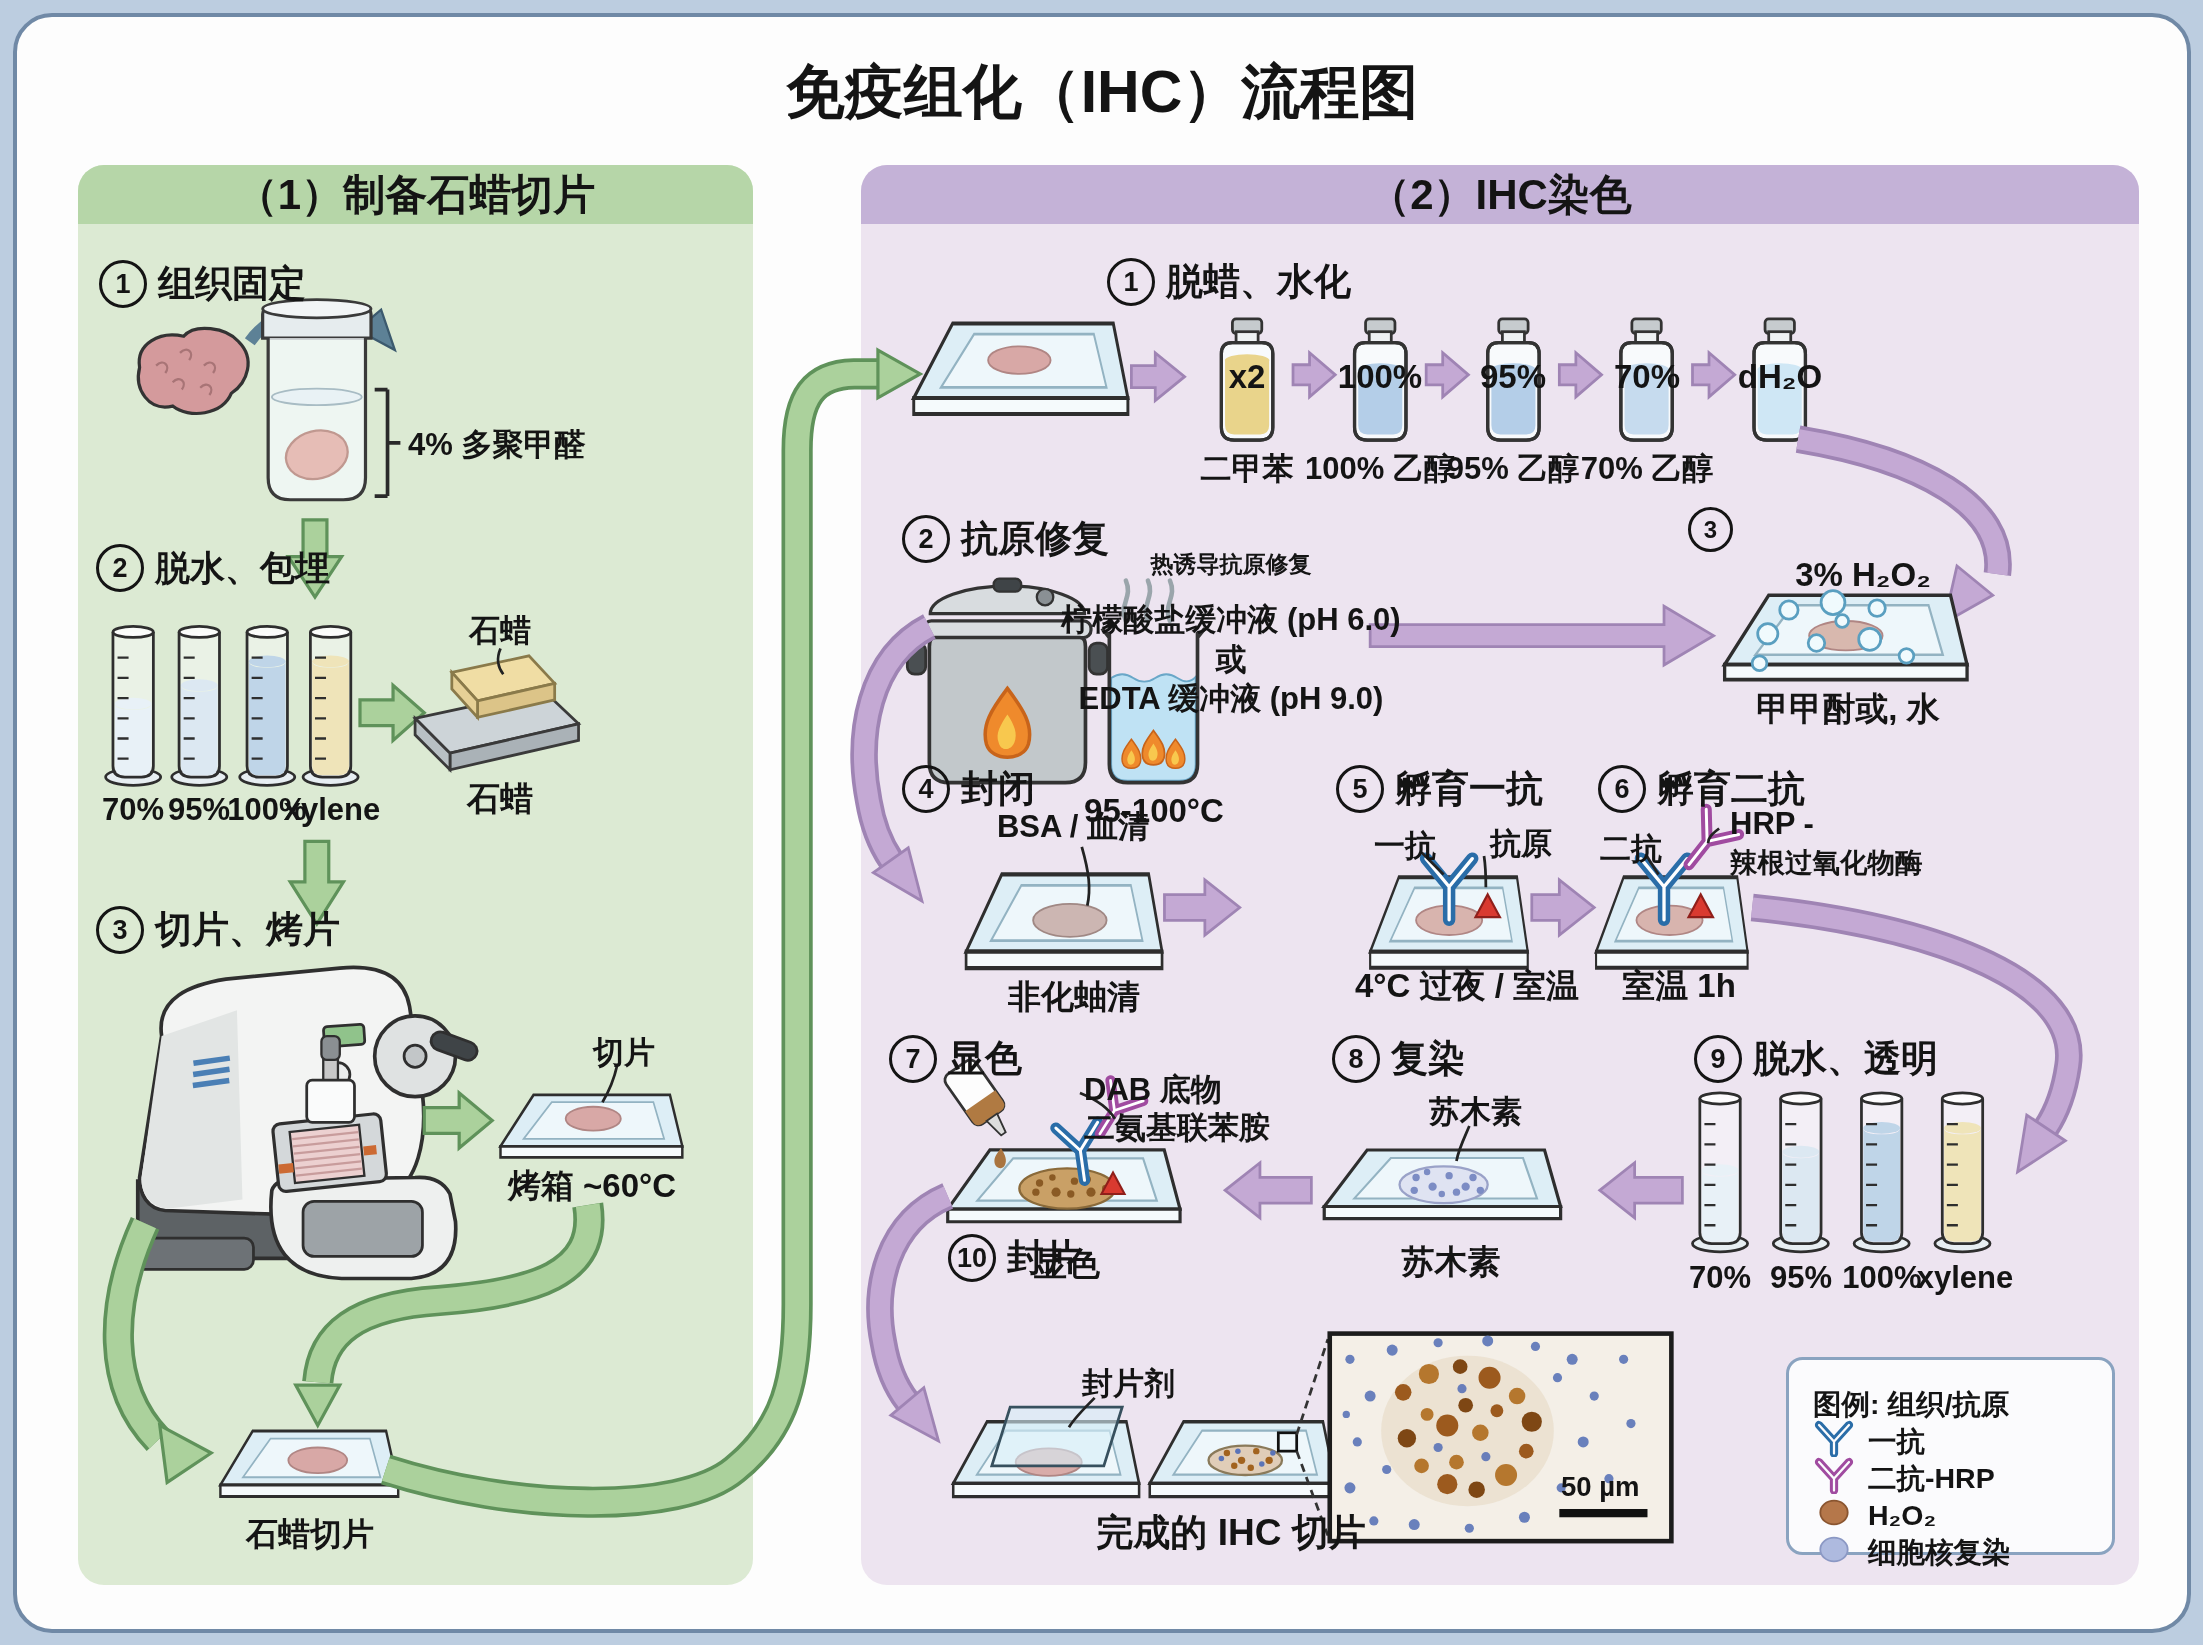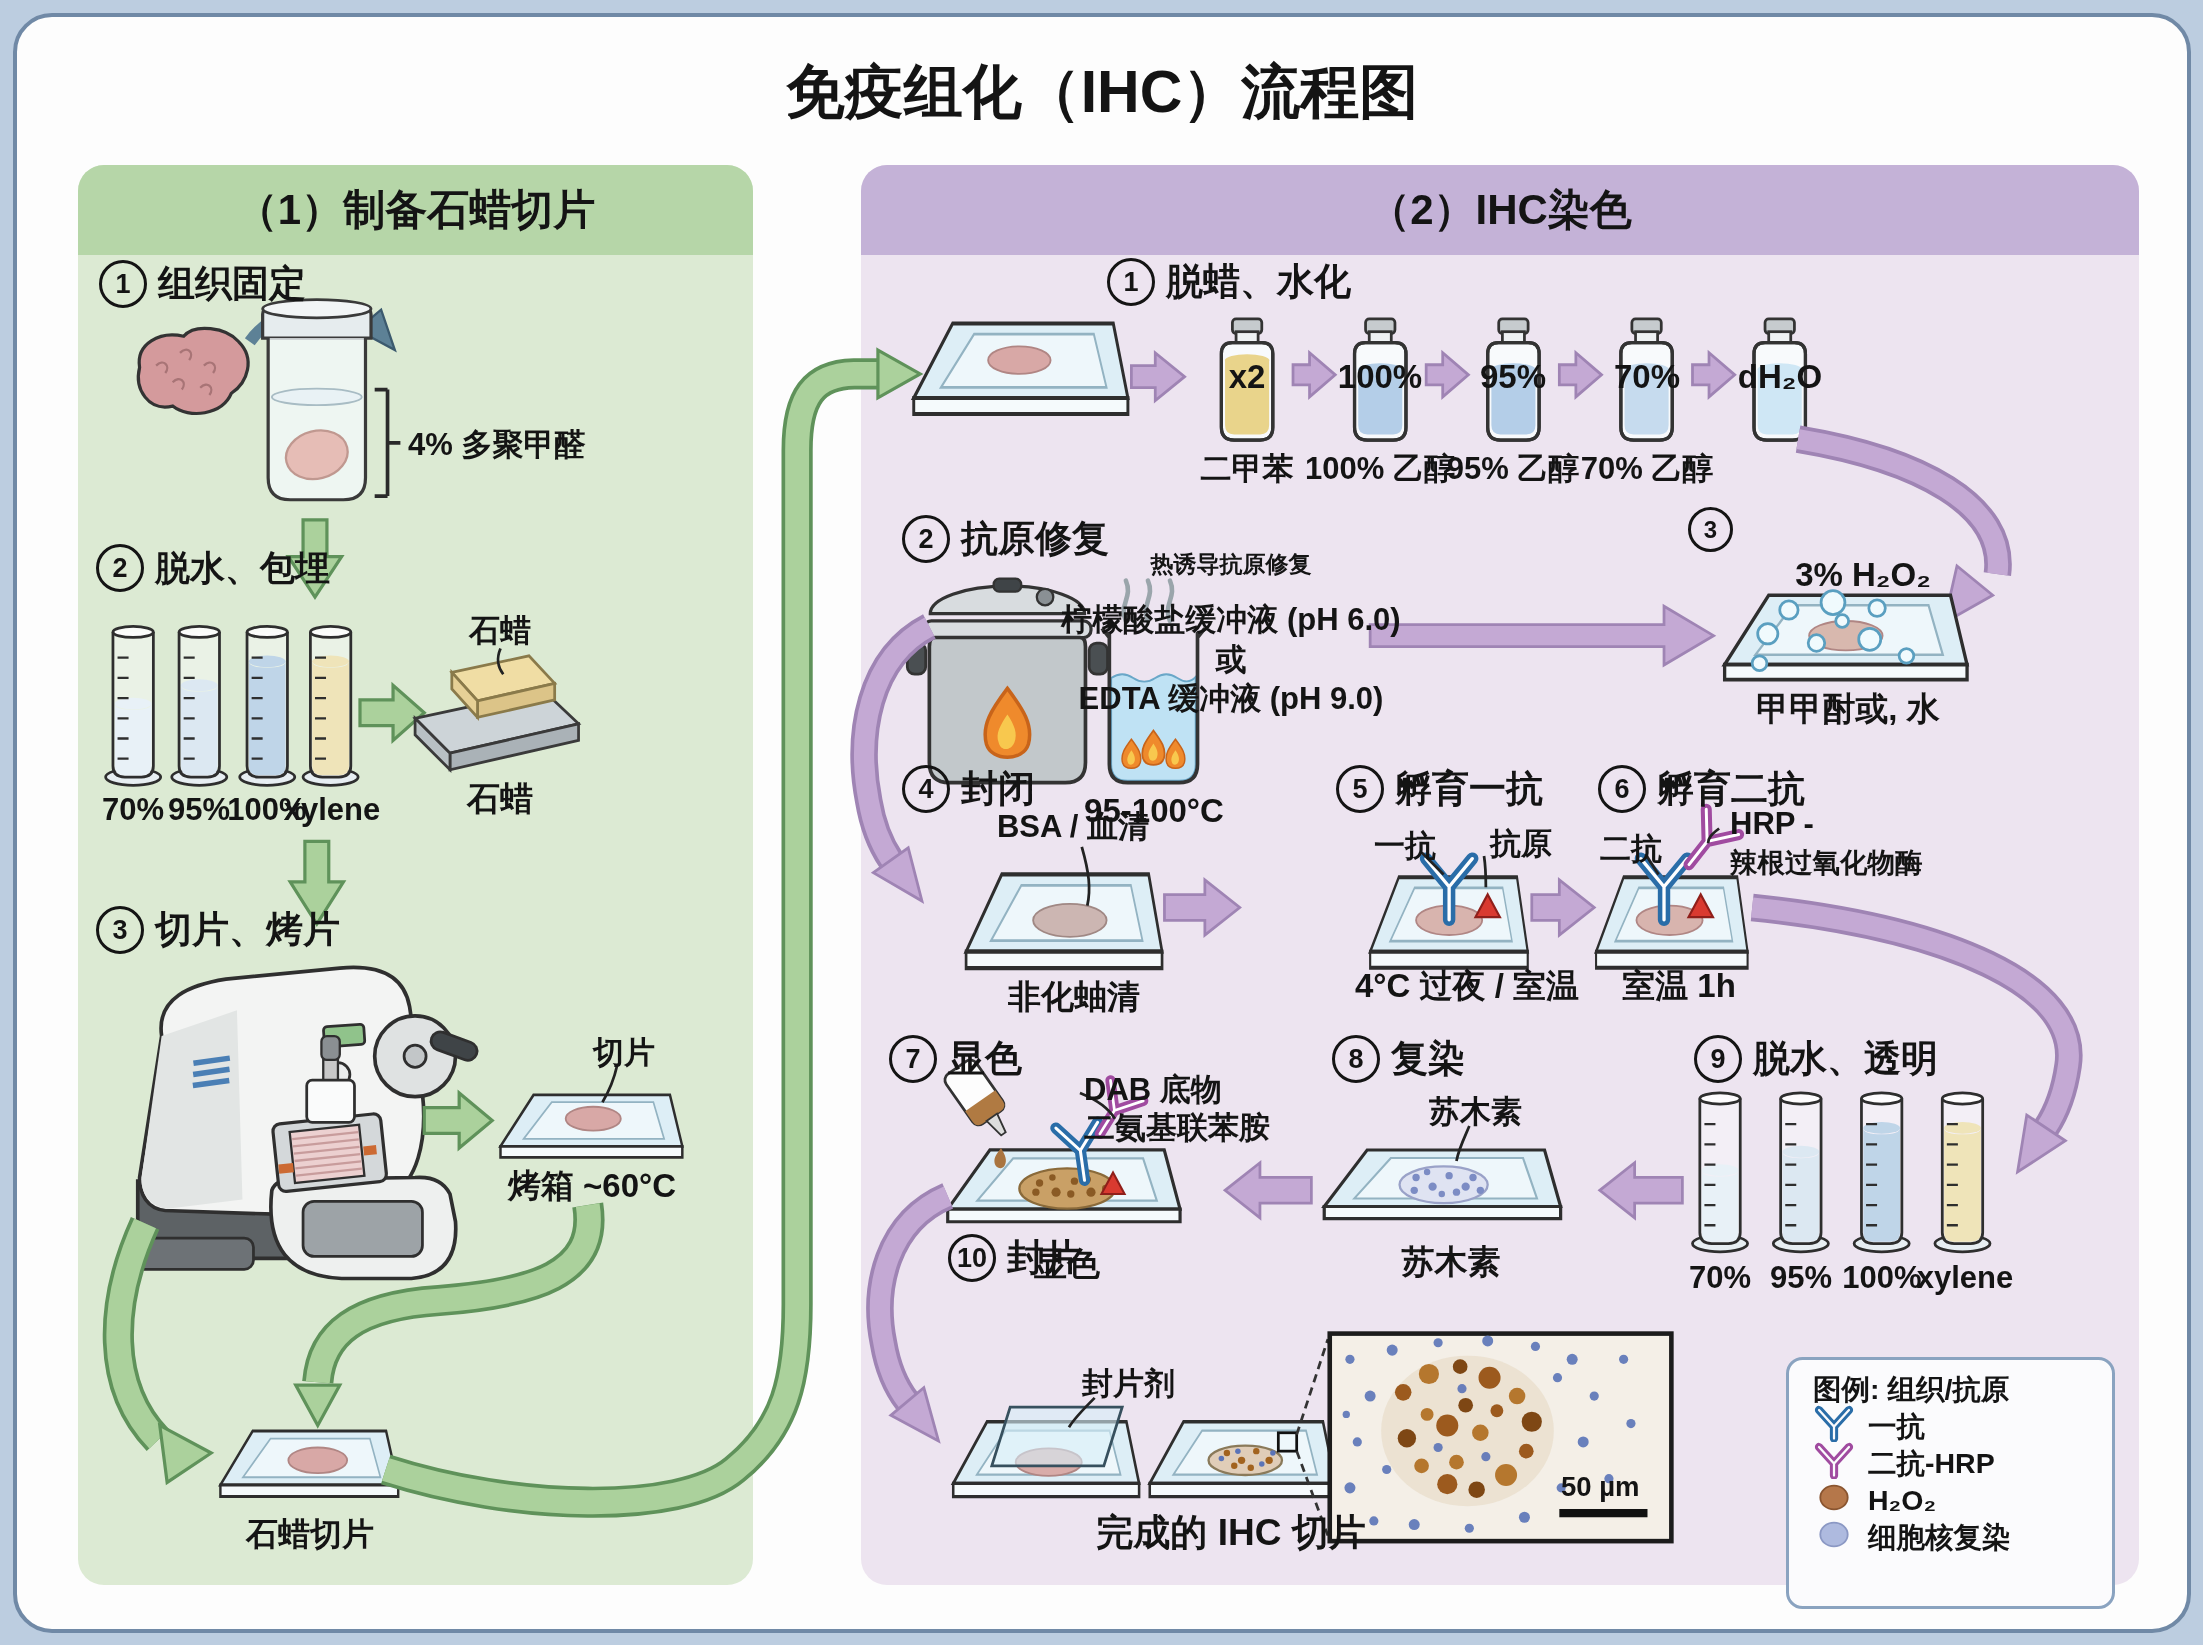--- a/index.html
+++ b/index.html
@@ -1,37 +1,37 @@
 <!DOCTYPE html>
 <html style="font-size:14.7px"><head>
 <meta charset="utf-8">
 <style>
   html,body{margin:0;padding:0;}
   body{width:2204px;height:1646px;position:relative;background:#bccde0;
        font-family:"Liberation Sans","DejaVu Sans",sans-serif;color:#141414;}
   .card{position:absolute;inset:13px;background:#fdfdfd;border:4.6px solid #7089a6;border-radius:39px;z-index:0;}
   .panel{position:absolute;z-index:1;border-radius:26px;}
-  .panel .hdr{height:90px;border-radius:26px 26px 0 0;display:flex;align-items:center;justify-content:center;
+  .panel .hdr{height:59px;border-radius:26px 26px 0 0;display:flex;align-items:center;justify-content:center;
               font-size:42px;font-weight:bold;}
   #panel-left{left:78px;top:165px;width:675px;height:1420px;background:#dcead3;}
   #panel-left .hdr{background:#b6d6a8;}
   #panel-right{left:861px;top:165px;width:1278px;height:1420px;background:#ede4f0;}
   #panel-right .hdr{background:#c4b2d7;}
   svg.overlay{position:absolute;left:0;top:0;z-index:2;pointer-events:none;}
   .t{position:absolute;z-index:3;font-weight:bold;white-space:nowrap;}
   .ctr{transform:translateX(-50%);}
   .s64{font-size:59px;} .s44{font-size:32px;} .s40{font-size:37px;} .s38{font-size:23px;}
   .s36{font-size:33px;} .s34{font-size:31px;} .s30{font-size:27.5px;}
   .step{position:absolute;z-index:3;display:flex;align-items:center;gap:11px;font-weight:bold;}
   .step .cn{width:42px;height:42px;border:3.2px solid #141414;border-radius:50%;
             display:flex;align-items:center;justify-content:center;font-size:27px;flex:0 0 auto;}
   .step.sm .cn{width:39px;height:39px;font-size:24px;}
   #page-title{left:0;right:0;top:53px;text-align:center;}
-  #legend-box{position:absolute;z-index:3;left:1786px;top:1357px;width:329px;height:252px;
-              background:#fbfbfd;border:3.7px solid #8aa3c0;border-radius:16.5px;padding:11px 0 0 24px;box-sizing:border-box;}
+  #legend-box{position:absolute;z-index:3;left:1786px;top:1357px;width:329px;height:198px;
+              background:#fbfbfd;border:3.7px solid #8aa3c0;border-radius:16.5px;padding:26px 0 0 24px;box-sizing:border-box;}
   .lg-row{display:flex;align-items:center;gap:13px;height:37px;font-weight:bold;font-size:28.5px;}
 </style>
 </head>
 <body>
 
 <div class="card"></div>
 <div class="t s64 ctr" id="page-title" style="left:1102px;">免疫组化（IHC）流程图</div>
 
 <div class="panel" id="panel-left">
   <div class="hdr">（1）制备石蜡切片</div>

